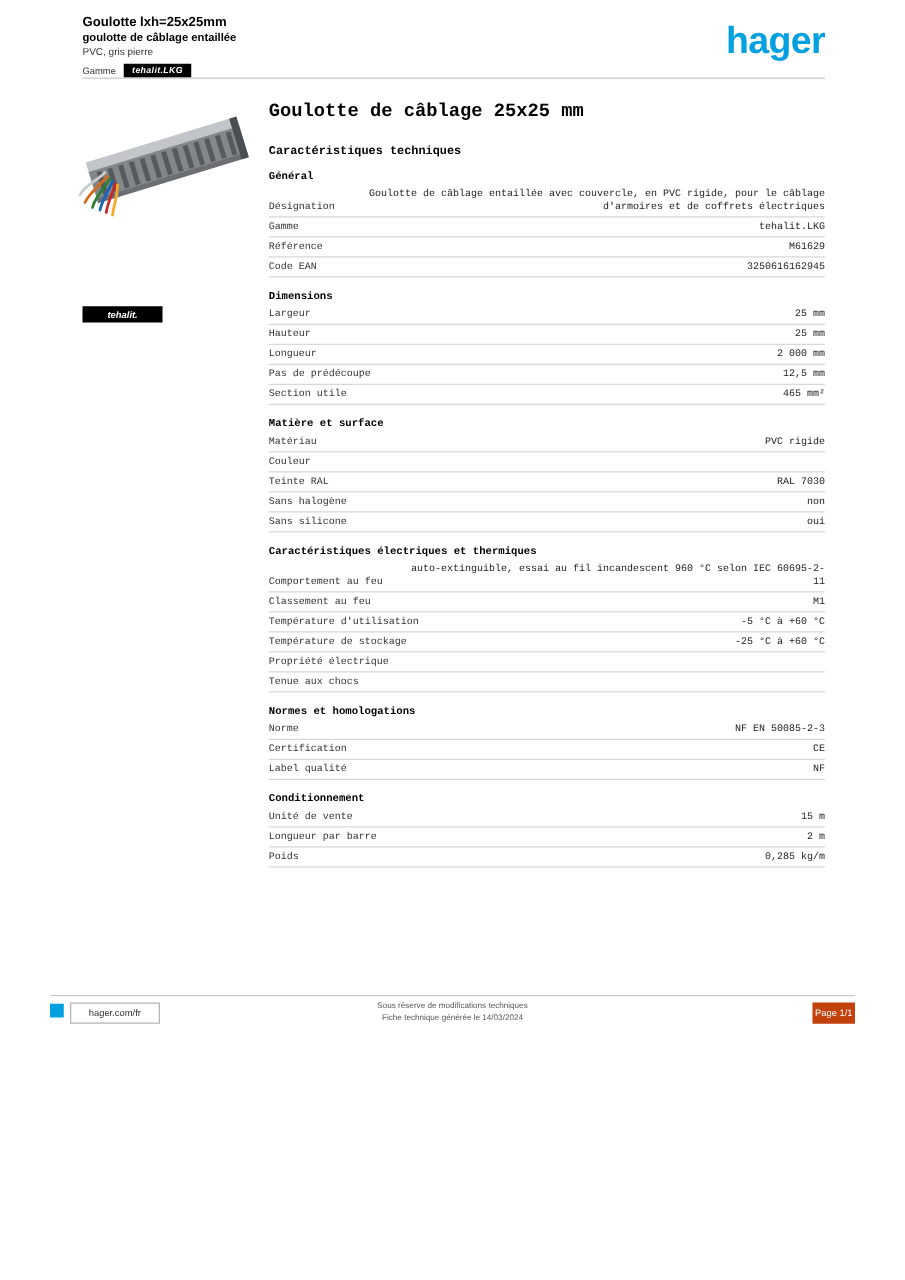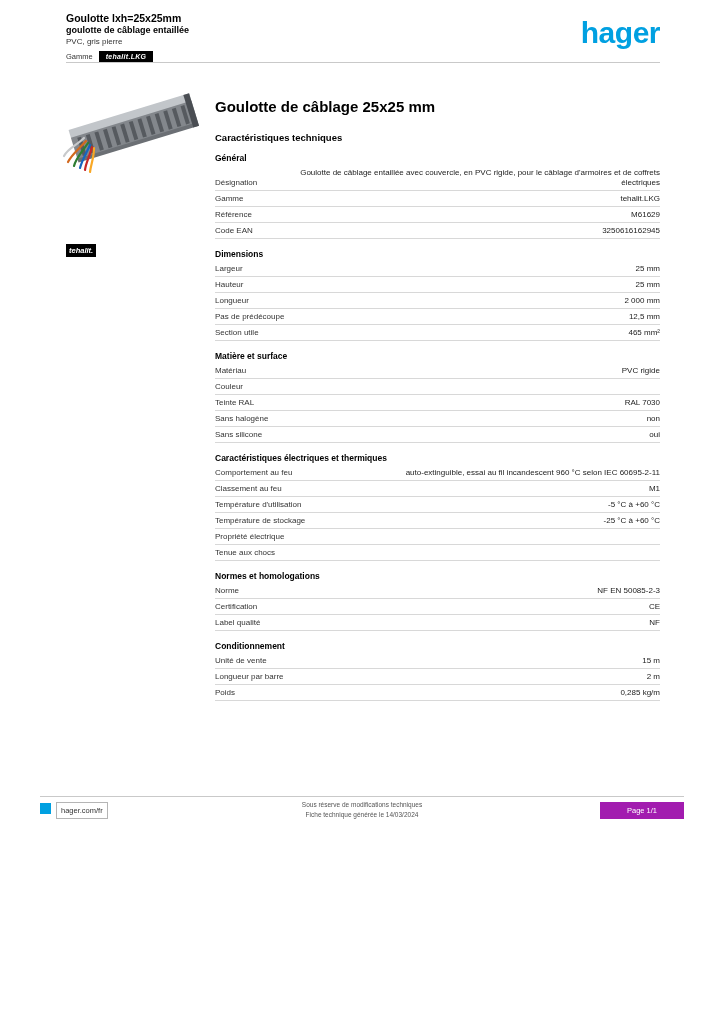--- a/index.html
+++ b/index.html
@@ -11,37 +11,37 @@
   .header-left{position:absolute;left:66px;top:12px;}
   .h-line1{font-size:10.5px;font-weight:bold;line-height:1.25;color:#000;}
   .h-line2{font-size:9px;font-weight:bold;line-height:1.3;color:#000;}
   .h-line3{font-size:8px;line-height:1.35;color:#333;}
   .h-badge-row{margin-top:3px;display:flex;align-items:center;gap:6px;font-size:7.5px;color:#333;}
   .black-badge{background:#000;color:#fff;font-size:7px;font-weight:bold;font-style:italic;padding:2px 7px;letter-spacing:.3px;}
   .hager-logo{position:absolute;right:64px;top:18px;font-size:30px;font-weight:bold;color:#00a0e1;letter-spacing:-0.5px;line-height:1;}
   .header-rule{position:absolute;left:66px;right:64px;top:62px;border-top:1px solid #c9c9c9;}
   
   .left-col{position:absolute;left:58px;top:86px;width:152px;}
-  .brand-badge{display:inline-block;background:#000;color:#fff;font-style:italic;font-weight:bold;font-size:7.5px;padding:2px 3px;margin-top:62px;margin-left:8px;}
-  
-  .main-col{position:absolute;left:215px;top:98px;width:445px;}
+  .brand-badge{display:inline-block;background:#000;color:#fff;font-style:italic;font-weight:bold;font-size:7.5px;padding:2px 20px;margin-top:62px;margin-left:8px;}
+  
+  .main-col{position:absolute;left:215px;top:81px;width:445px;font-family:Liberation Mono, monospace;}
   .product-title{font-size:15px;font-weight:bold;margin:0;color:#000;}
   .section-subtitle{font-size:9.5px;font-weight:bold;margin:17px 0 8px;color:#000;}
   .spec-heading{font-size:8.5px;font-weight:bold;color:#000;margin:10px 0 2px;}
   .spec-row{display:flex;justify-content:space-between;align-items:flex-end;gap:14px;
     border-bottom:1px solid #d8d8d8;padding:2.5px 0;font-size:8px;color:#333;line-height:1.25;}
   .spec-label{flex:0 0 auto;max-width:48%;}
   .spec-value{flex:1 1 auto;text-align:right;color:#222;}
   
   .footer-rule{position:absolute;left:40px;right:40px;bottom:38px;border-top:1px solid #c9c9c9;}
   .footer{position:absolute;left:40px;right:40px;bottom:14px;height:22px;}
   .brand-square{position:absolute;left:0;bottom:7px;width:11px;height:11px;background:#00a0e1;}
-  .site-box{position:absolute;left:16px;bottom:2px;border:1px solid #b5b5b5;background:#fff;padding:3px 4px;font-size:7.5px;color:#333;text-decoration:none;}
+  .site-box{position:absolute;left:16px;bottom:2px;border:1px solid #b5b5b5;background:#fff;padding:3px 14px;font-size:7.5px;color:#333;text-decoration:none;}
   .footer-center{position:absolute;left:50%;transform:translateX(-50%);bottom:2px;text-align:center;font-size:6.5px;color:#555;line-height:1.45;white-space:nowrap;}
-  .page-box{position:absolute;right:0;bottom:2px;background:#a21caf;color:#fff;font-size:7.5px;padding:4px 27px;}
+  .page-box{position:absolute;right:0;bottom:2px;background:#c2410c;color:#fff;font-size:7.5px;padding:4px 2px;}
 </style>
 </head>
 <body>
 
 <div class="page">
 
   <div class="header-left">
     <div class="h-line1">Goulotte lxh=25x25mm</div>
     <div class="h-line2">goulotte de câblage entaillée</div>
     <div class="h-line3">PVC, gris pierre</div>

